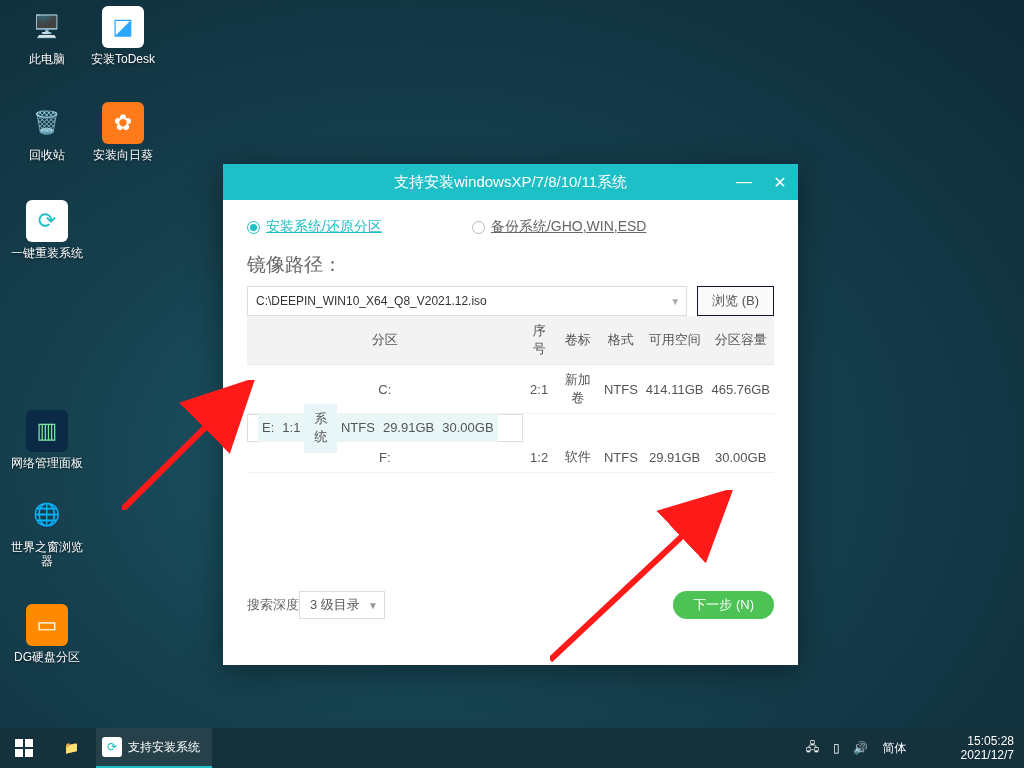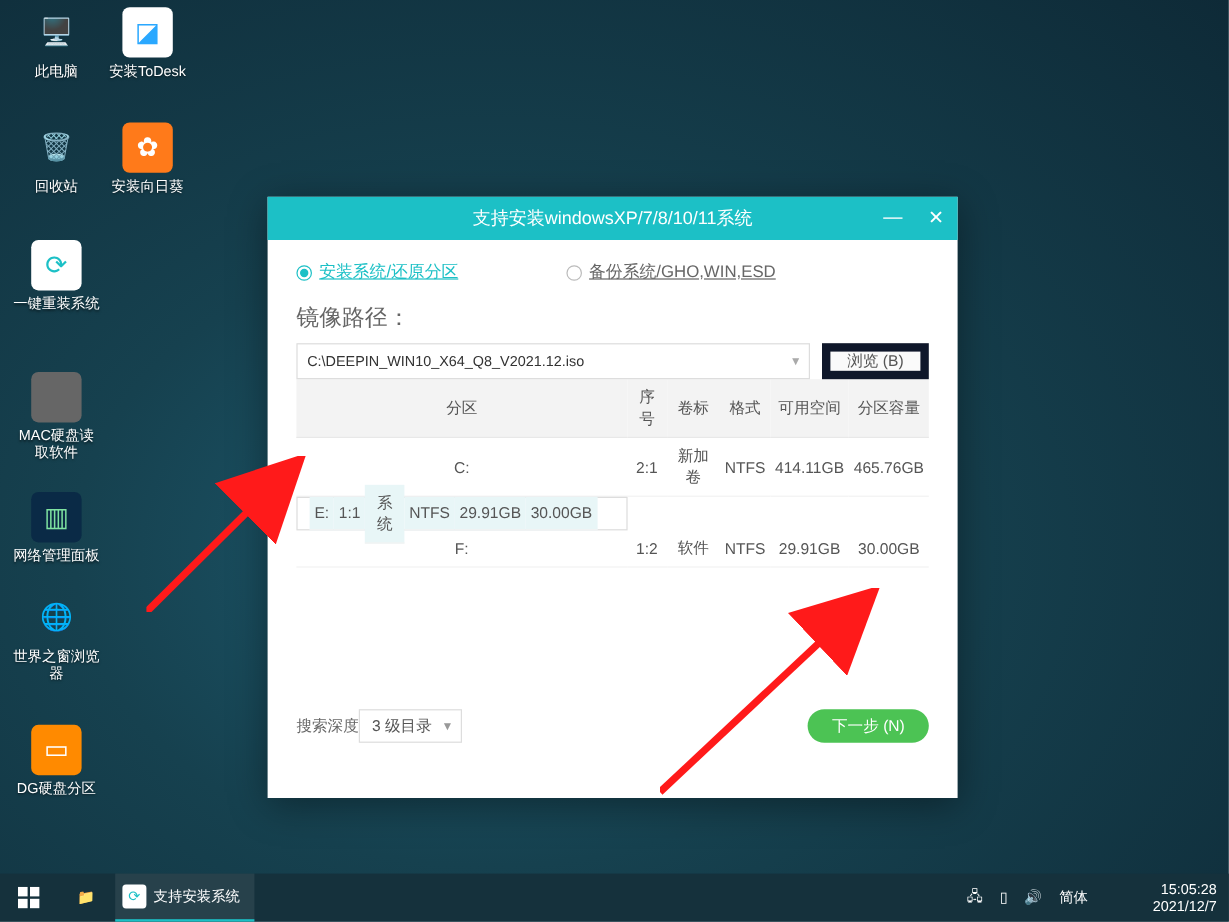--- a/index.html
+++ b/index.html
@@ -26,21 +26,21 @@
   .rdot { width: 13px; height: 13px; border: 1px solid #1cc0c6; border-radius: 50%; display:inline-flex;
           align-items:center; justify-content:center;}
   .rdot.on::after{content:"";width:7px;height:7px;background:#1cc0c6;border-radius:50%;}
   .rdot.off{border-color:#bbb;}
   .rad.on { color:#1cc0c6; } .rad.off{color:#666;}
   .lblrow { color:#666; font-size:19px; margin-bottom:8px;}
   .pathrow { display:flex; gap:10px; }
   .combo { flex:1; height:30px; border:1px solid #ddd; display:flex; align-items:center;
            padding:0 8px; font-size:12px; font-family:SimSun,monospace; color:#333; position:relative;}
   .combo .chev{position:absolute; right:6px; color:#aaa; font-size:10px;}
-  .btn { height:30px; padding:0 14px; border:7px solid #0f172a; background:#fafafa; font-size:13px;
+  .btn { height:30px; padding:0 14px; border:1px solid #0f172a; background:#fafafa; font-size:13px;
          display:flex; align-items:center; color:#555;}
   table { width:100%; border-collapse:collapse; font-size:13px; color:#555;}
   th { background:#f3f3f3; font-weight:normal; padding:6px 4px; border-bottom:1px solid #e8e8e8;}
   td { padding:6px 4px; text-align:center; border-bottom:1px solid #f2f2f2;}
   tr.sel td { background:#e8f6f7;}
   .footer { position:absolute; left:24px; right:24px; bottom:46px; display:flex; align-items:center;}
   .footer .lab{color:#666; font-size:13px; margin-right:0;}
   .sel { height:28px; border:1px solid #ddd; padding:0 24px 0 10px; font-size:13px; color:#555;
          position:relative; display:flex; align-items:center;}
   .sel .chev{position:absolute; right:6px; color:#999; font-size:10px;}
@@ -77,24 +77,20 @@
       <div class="box">🗑️</div>
       <div class="lbl">回收站</div>
     </div>
   <div class="dicon" style="left:86px;top:102px">
       <div class="box" style="background:#ff7a1a;color:#fff">✿</div>
       <div class="lbl">安装向日葵</div>
     </div>
   <div class="dicon" style="left:10px;top:200px">
       <div class="box" style="background:#fff;color:#1cc0c6">⟳</div>
       <div class="lbl">一键重装系统</div>
-    </div>
-  <div class="dicon" style="left:10px;top:310px">
-      <div class="box" style="background:#666;color:#ddd"></div>
-      <div class="lbl">MAC硬盘读取软件</div>
     </div>
   <div class="dicon" style="left:10px;top:410px">
       <div class="box" style="background:#0a2a46;color:#7fe3a1">▥</div>
       <div class="lbl">网络管理面板</div>
     </div>
   <div class="dicon" style="left:10px;top:494px">
       <div class="box">🌐</div>
       <div class="lbl">世界之窗浏览器</div>
     </div>
   <div class="dicon" style="left:10px;top:604px">

